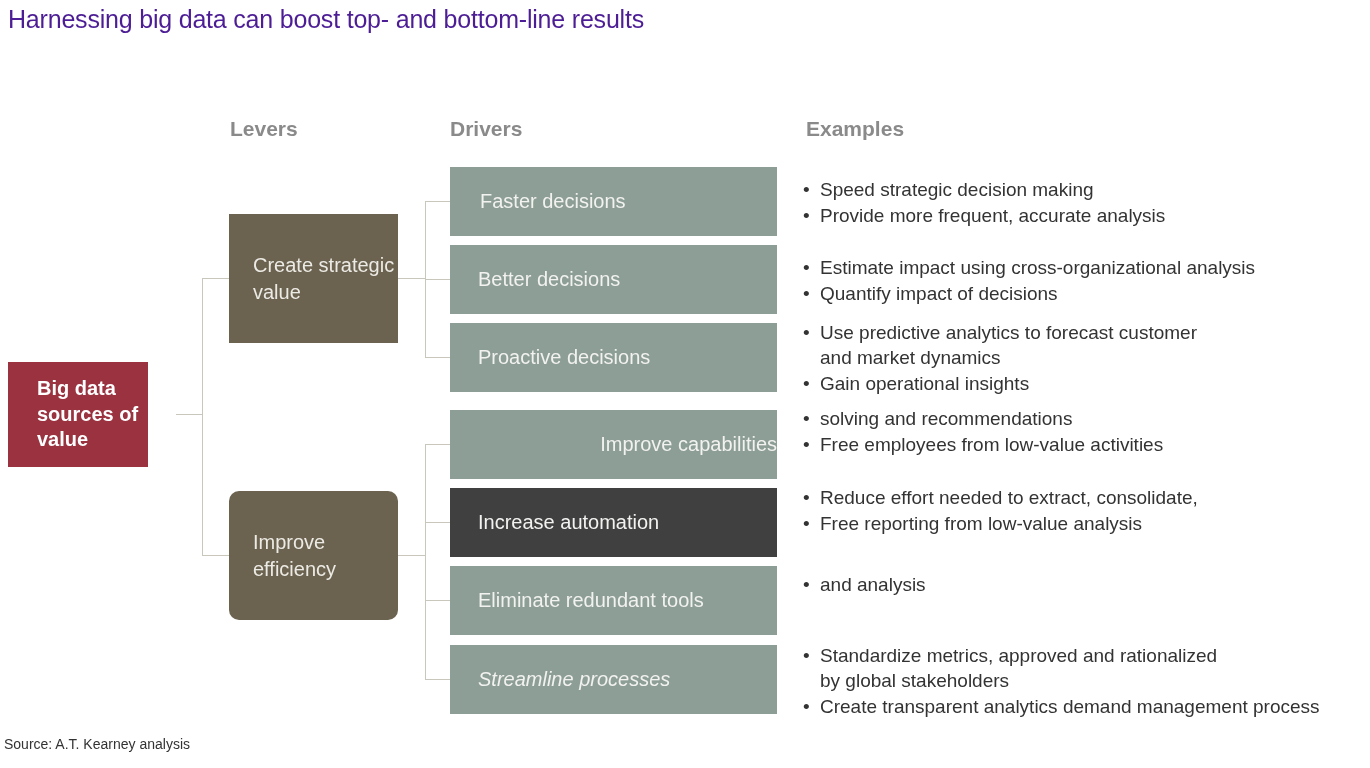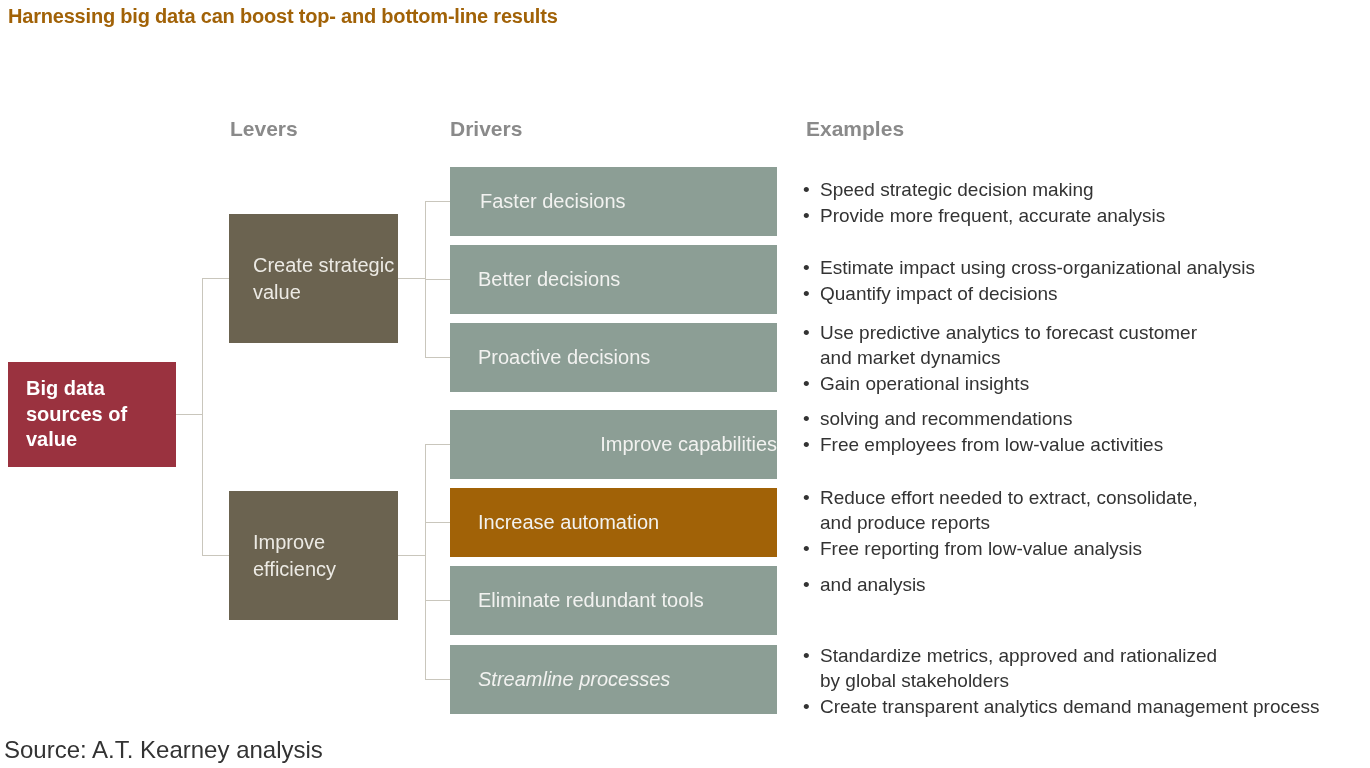--- a/index.html
+++ b/index.html
@@ -21,24 +21,24 @@
     left: 0; top: 0;
     width: 1370px;
     height: 768px;
   }
 
   
   .title {
     position: absolute;
     left: 8px;
     top: 5px;
-    font-size: 20px;
-    font-weight: bold;
+    font-size: 25px;
+    font-weight: normal;
     letter-spacing: -0.2px;
-    color: #a16207;
+    color: #4c1d95;
     white-space: nowrap;
   }
 
   
   .col-head {
     position: absolute;
     font-size: 21px;
     font-weight: bold;
     color: #8a8a8a;
     white-space: nowrap;
@@ -52,41 +52,41 @@
     position: absolute;
     box-sizing: border-box;
     display: flex;
     align-items: center;
     color: #ffffff;
   }
 
   .box.root {
     left: 8px;
     top: 362px;
-    width: 168px;
+    width: 140px;
     height: 105px;
     background: #9a323f;
-    padding-left: 18px;
+    padding-left: 29px;
     font-size: 20px;
     font-weight: bold;
     line-height: 1.28;
   }
 
   .box.lever {
     left: 229px;
     width: 169px;
     background: #6b6350;
     padding-left: 24px;
     font-size: 20px;
     font-weight: normal;
     line-height: 1.32;
     color: #eceae4;
   }
   .box.lever.lever-0 { top: 214px; height: 129px; }
-  .box.lever.lever-1 { top: 491px; height: 129px; }
+  .box.lever.lever-1 { top: 491px; height: 129px; border-radius: 10px; }
 
   .box.driver {
     left: 450px;
     width: 327px;
     height: 69px;
     background: #8c9e95;
     padding-left: 28px;
     font-size: 20px;
     font-weight: normal;
     color: #f2f2f0;
@@ -138,21 +138,21 @@
     line-height: 25px;
     color: #333333;
   }
   .ex-line { display: block; white-space: nowrap; }
 
   
   .source {
     position: absolute;
     left: 4px;
     top: 736px;
-    font-size: 24px;
+    font-size: 14px;
     color: #333333;
     white-space: nowrap;
   }
 </style>
 </head>
 <body>
 
 <div class="canvas">
 
   <div class="title">Harnessing big data can boost top- and bottom-line results</div>
@@ -195,21 +195,21 @@
   </div>
   <div class="box driver d1" style="background: rgb(140, 158, 149);">
     <span>Better decisions</span>
   </div>
   <div class="box driver d2" style="background: rgb(140, 158, 149);">
     <span>Proactive decisions</span>
   </div>
   <div class="box driver d3" style="background: rgb(140, 158, 149);">
     <span>Improve capabilities</span>
   </div>
-  <div class="box driver d4" style="background: #a16207; text-align: center;">
+  <div class="box driver d4" style="background: #404040; text-align: center;">
     <span>Increase automation</span>
   </div>
   <div class="box driver d5" style="background: rgb(140, 158, 149);">
     <span>Eliminate redundant tools</span>
   </div>
   <div class="box driver d6" style="background: rgb(140, 158, 149); font-style: italic;">
     <span>Streamline processes</span>
   </div>
 
   <div class="ex-group g0">
@@ -250,21 +250,20 @@
       </div>
       <div class="ex-item">
         <span class="bullet">•</span>
         <span class="ex-line">Free employees from low-value activities</span>
       </div>
     </div>
   <div class="ex-group g4">
       <div class="ex-item">
         <span class="bullet">•</span>
         <span class="ex-line">Reduce effort needed to extract, consolidate,</span>
-        <span class="ex-line">and produce reports</span>
       </div>
       <div class="ex-item">
         <span class="bullet">•</span>
         <span class="ex-line">Free reporting from low-value analysis</span>
       </div>
     </div>
   <div class="ex-group g5">
       <div class="ex-item">
         <span class="bullet">•</span>
         <span class="ex-line">and analysis</span>

